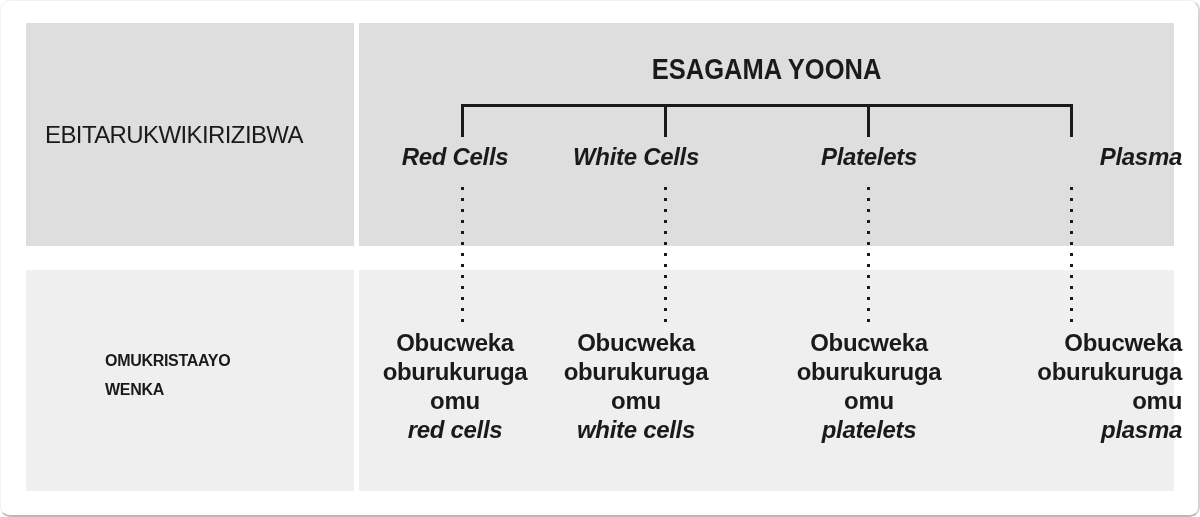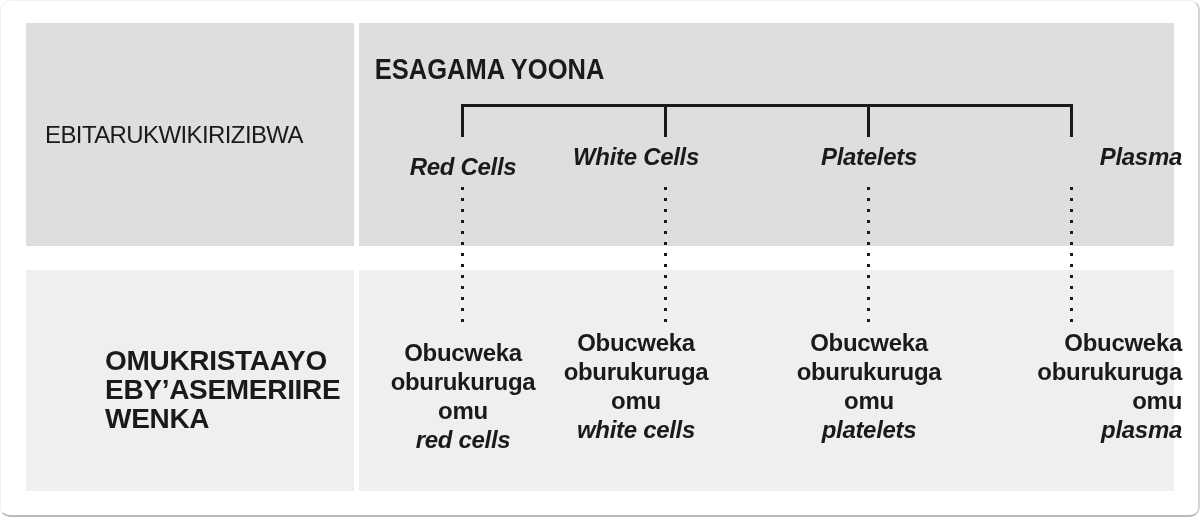--- a/index.html
+++ b/index.html
@@ -32,30 +32,30 @@
   .row-header-top {
     position: absolute;
     left: 44px; top: 120px;
     font-size: 24px; font-weight: normal;
     letter-spacing: -0.6px;
     white-space: nowrap;
   }
   .row-header-bottom {
     position: absolute;
     left: 104px; top: 345px;
-    font-size: 28px; font-weight: bold;
+    font-size: 16px; font-weight: bold;
     line-height: 29px;
     letter-spacing: -0.3px;
     white-space: nowrap;
   }
 
   .tree-title {
     position: absolute;
     left: 358px; top: 52px; width: 815px;
-    text-align: left;
+    text-align: center;
     font-size: 29px;
     font-weight: 600;
     white-space: nowrap;
   }
   .tree-title .squeeze { display: inline-block; transform: scaleX(0.88); transform-origin: center; }
 
   .bracket-bar {
     position: absolute;
     left: 460px; top: 103px; width: 611px; height: 3px;
     background: var(--line, #1a1a1a);
@@ -91,21 +91,21 @@
     position: absolute;
     top: 327px; width: 220px;
     text-align: center;
     font-size: 24px; font-weight: bold;
     line-height: 29px;
     letter-spacing: -0.3px;
     white-space: nowrap;
   }
   .fraction-term { font-style: italic; }
 
-  .col-x1 { left: 352px; margin-top: 10px; }
+  .col-x1 { left: 344px; }
   .col-x2 { left: 525px; }
   .col-x3 { left: 758px; }
   .col-x4 { left: 961px; text-align: right; }
   .dot-x1 { left: 460px; }
   .dot-x2 { left: 663px; }
   .dot-x3 { left: 866px; }
   .dot-x4 { left: 1069px; }
 </style>
 </head>
 <body>
@@ -114,21 +114,20 @@
 
   <div id="box-tl" class="panel top"></div>
   <div id="box-tr" class="panel top"></div>
   <div id="box-bl" class="panel bottom"></div>
   <div id="box-br" class="panel bottom"></div>
 
   <div class="row-header-top">EBITARUKWIKIRIZIBWA</div>
 
   <div class="row-header-bottom">
     <div>OMUKRISTAAYO</div>
-    <div>EBY’ASEMERIIRE</div>
     <div>WENKA</div>
   </div>
 
   <div class="tree-title">
     <span class="squeeze">ESAGAMA YOONA</span>
   </div>
 
   <div class="bracket-bar"></div>
   <div class="bracket-tick tick-1"></div>
   <div class="bracket-tick tick-2"></div>

